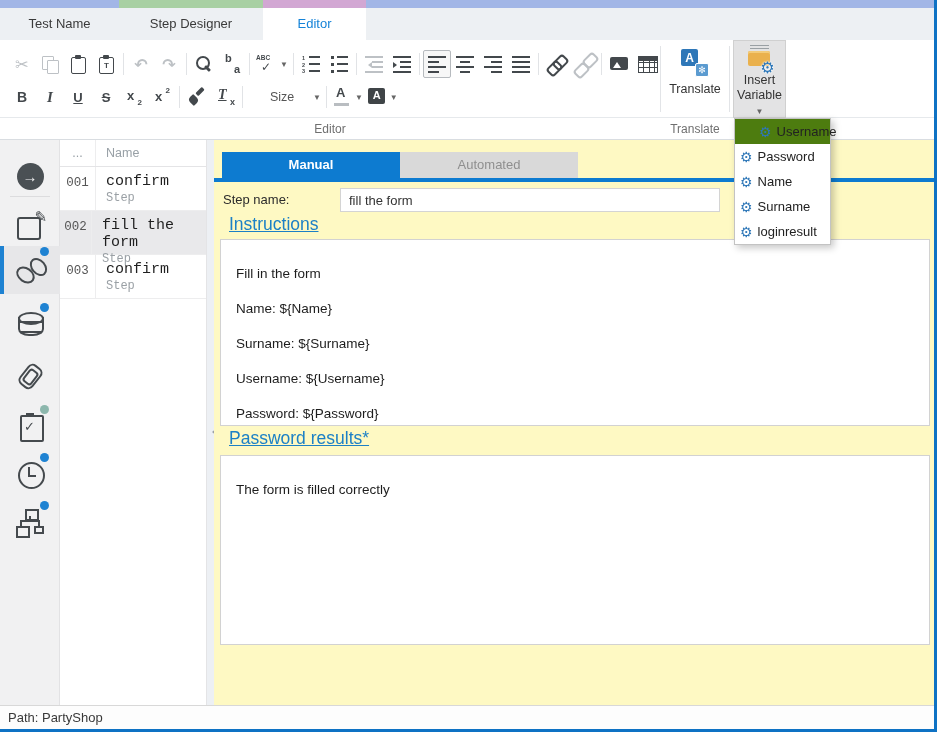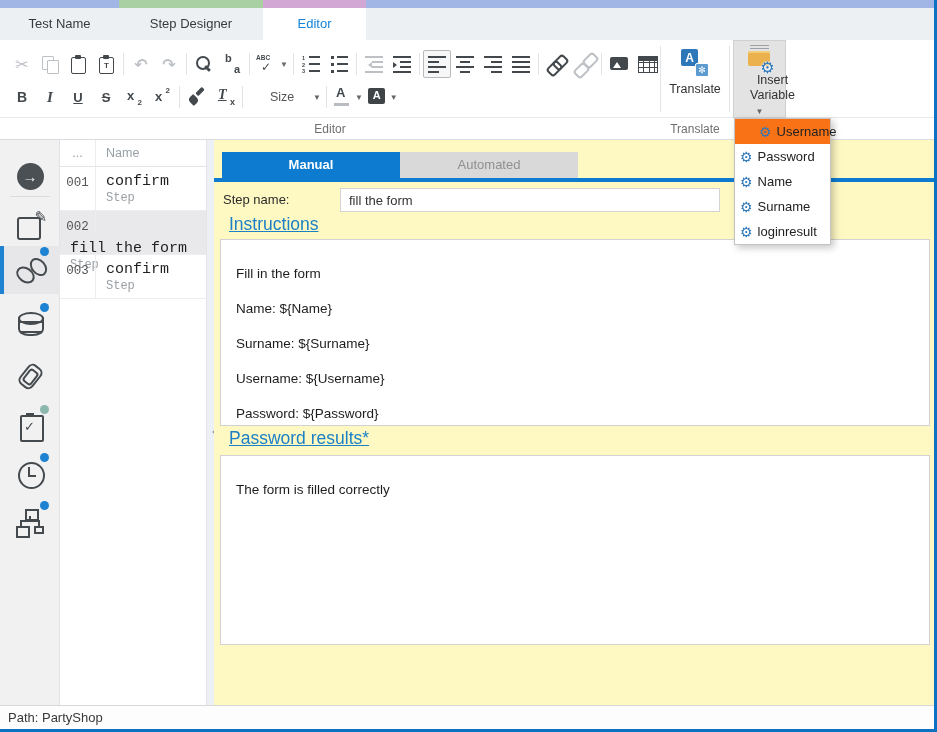--- a/index.html
+++ b/index.html
@@ -84,31 +84,31 @@
   .glabel-editor{left:0;width:660px;}
   .glabel-translate{left:661px;width:68px;}
   .tr-btn{position:absolute;left:663px;top:2px;width:64px;height:76px;display:flex;flex-direction:column;align-items:center;padding-top:6px;}
   .tr-btn .blabel{font-size:12.5px;color:#333;margin-top:4px;}
   .tico{position:relative;width:30px;height:30px;}
   .tico .tA{position:absolute;left:1px;top:1px;width:17px;height:17px;background:#2e77b8;border-radius:2px;}
   .tico .tA::before{content:"A";position:absolute;inset:0;display:flex;align-items:center;justify-content:center;color:#fff;font-weight:700;font-size:12px;}
   .tico .tB{position:absolute;right:1px;bottom:1px;width:14px;height:14px;background:#5b9bd0;border-radius:2px;border:1px solid #fff;}
   .tico .tB::before{content:"✻";position:absolute;inset:0;display:flex;align-items:center;justify-content:center;color:#fff;font-size:9px;}
   .iv-btn{position:absolute;left:733px;top:0;width:53px;height:78px;background:#e3e3e4;border:1px solid #d0d0d0;display:flex;flex-direction:column;align-items:center;padding-top:4px;z-index:5;}
-  .iv-btn .blabel{font-size:12.5px;color:#333;line-height:15px;text-align:center;padding-left:26px;}
+  .iv-btn .blabel{font-size:12.5px;color:#333;line-height:15px;text-align:center;}
   .iv-btn .caret{position:absolute;bottom:1px;left:50%;transform:translateX(-50%);margin:0;}
   .ivico{position:relative;width:30px;height:28px;}
   .ivico::before{content:"";position:absolute;left:5px;top:0;width:19px;height:6px;background:repeating-linear-gradient(to bottom,#9aa0a4 0 1px,transparent 1px 3px);}
   .ivico::after{content:"";position:absolute;left:3px;top:6px;width:22px;height:15px;background:#eab14d;border-radius:2px;box-shadow:inset 0 2px 0 #f3cb79;}
   .gear2{position:absolute;right:0;bottom:-3px;z-index:2;color:#2e77b8;font-size:16px;line-height:1;text-shadow:0 0 2px #fff,0 0 2px #fff;}
   .gear2::before{content:"⚙";}
   
   .vdropdown{position:absolute;left:734px;top:118px;width:97px;background:#fff;border:1px solid #c3c3c3;box-shadow:3px 3px 7px rgba(0,0,0,.22);z-index:60;}
   .vitem{height:25px;display:flex;align-items:center;padding-left:5px;font-size:13px;color:#222;white-space:nowrap;}
-  .vitem.hl{background:#f97316;padding-left:24px;}
+  .vitem.hl{background:#4d7c0f;padding-left:24px;}
   .vgear{color:#2e77b8;font-size:14px;margin-right:5px;line-height:1;}
   .vgear::before{content:"⚙";}
   
   .content{position:absolute;left:0;top:140px;right:0;bottom:24px;background:#edf0f4;}
   
   .sidebar{position:absolute;left:0;top:0;bottom:0;width:60px;background:#f1f1f2;border-right:1px solid #e2e2e4;}
   .sbitem{position:absolute;left:0;width:60px;height:44px;display:flex;align-items:center;justify-content:center;}
   .sbitem.selected{height:48px;background:#e7e7e9;border-left:4px solid #1e82d2;}
   .sdivider{position:absolute;left:10px;width:40px;height:1px;background:#dcdcde;}
   .sbadge{position:absolute;top:1px;right:11px;width:9px;height:9px;border-radius:50%;}
@@ -132,21 +132,21 @@
   .sic-hierarchy{background:linear-gradient(currentColor,currentColor) 14px 9px/2px 5px no-repeat,linear-gradient(currentColor,currentColor) 5px 13px/20px 2px no-repeat,linear-gradient(currentColor,currentColor) 5px 13px/2px 6px no-repeat,linear-gradient(currentColor,currentColor) 23px 13px/2px 6px no-repeat;}
   .sic-hierarchy::before{left:10px;top:2px;width:10px;height:8px;border:2px solid currentColor;}
   .sic-hierarchy::after{left:1px;top:19px;width:10px;height:8px;border:2px solid currentColor;}
   .sic-hierarchy i{position:absolute;left:19px;top:19px;width:10px;height:8px;border:2px solid currentColor;}
   
   .stepscol{position:absolute;left:60px;top:0;bottom:0;width:147px;background:#fff;border-right:1px solid #e4e4e6;}
   .shead{height:27px;border-bottom:1px solid #e4e4e6;display:flex;align-items:center;color:#98a0a6;font-size:12.5px;}
   .shead .c1{width:36px;text-align:center;border-right:1px solid #ededee;height:100%;display:flex;align-items:center;justify-content:center;}
   .shead .c2{padding-left:10px;}
   .srow{height:44px;border-bottom:1px solid #ededee;display:flex;font-family:Liberation Mono, monospace;}
-  .srow.selected{background:#e9e9eb;flex-direction:column;}
+  .srow.selected{background:#e9e9eb;}
   .snum{width:36px;border-right:1px solid #ededee;display:flex;justify-content:center;padding-top:9px;font-size:12.5px;color:#555;}
   .sname{padding:6px 0 0 10px;}
   .n1{font-size:15px;color:#1f1f1f;}
   .n2{font-size:12px;color:#9aa0a5;margin-top:1px;}
   
   .coldiv{position:absolute;left:207px;top:0;bottom:0;width:7px;}
   .collapse-handle{position:absolute;left:0;top:287px;width:0;height:0;border:5px solid transparent;border-right:6px solid #9aa0a6;}
   
   .main{position:absolute;left:214px;top:0;right:0;bottom:0;background:#fef9c3;}
   .mtabs{position:absolute;top:12px;left:8px;display:flex;}

